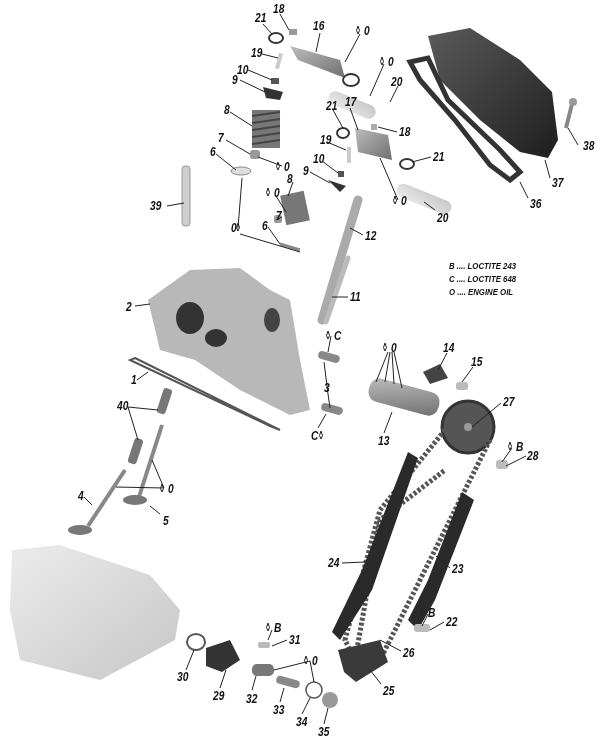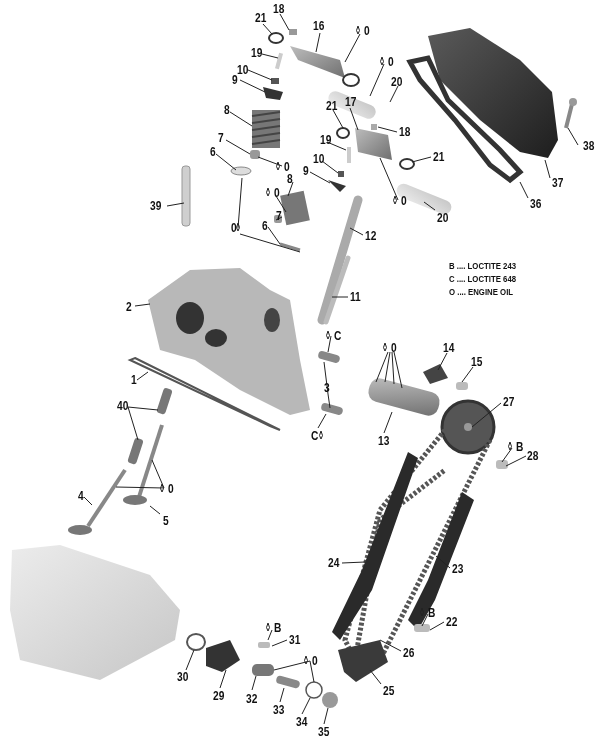--- a/index.html
+++ b/index.html
@@ -1,17 +1,17 @@
 <!DOCTYPE html>
 <html><head>
 <meta charset="utf-8">
 <style>
   html,body{margin:0;padding:0;background:#fff;}
   body{width:605px;height:738px;position:relative;overflow:hidden;font-family:"Liberation Sans",sans-serif;}
-  #diagram{position:absolute;left:0;top:0;width:605px;height:738px;}
+  #diagram{position:absolute;left:0;top:0;width:605px;height:738px;font-style:italic;}
   .lbl{position:absolute;font-family:"Liberation Sans",sans-serif;font-weight:bold;font-size:12px;color:#111;line-height:12px;white-space:nowrap;transform:scaleX(0.85);transform-origin:left top;}
   .legend{position:absolute;left:449px;top:259px;font-family:"Liberation Sans",sans-serif;font-weight:bold;font-size:9.5px;line-height:13px;color:#111;transform:scaleX(0.82);transform-origin:left top;}
   .legend div{white-space:nowrap;}
 </style>
 </head>
 <body>
 
 <div id="diagram">
   <svg width="605" height="738" viewBox="0 0 605 738">
     <defs>

